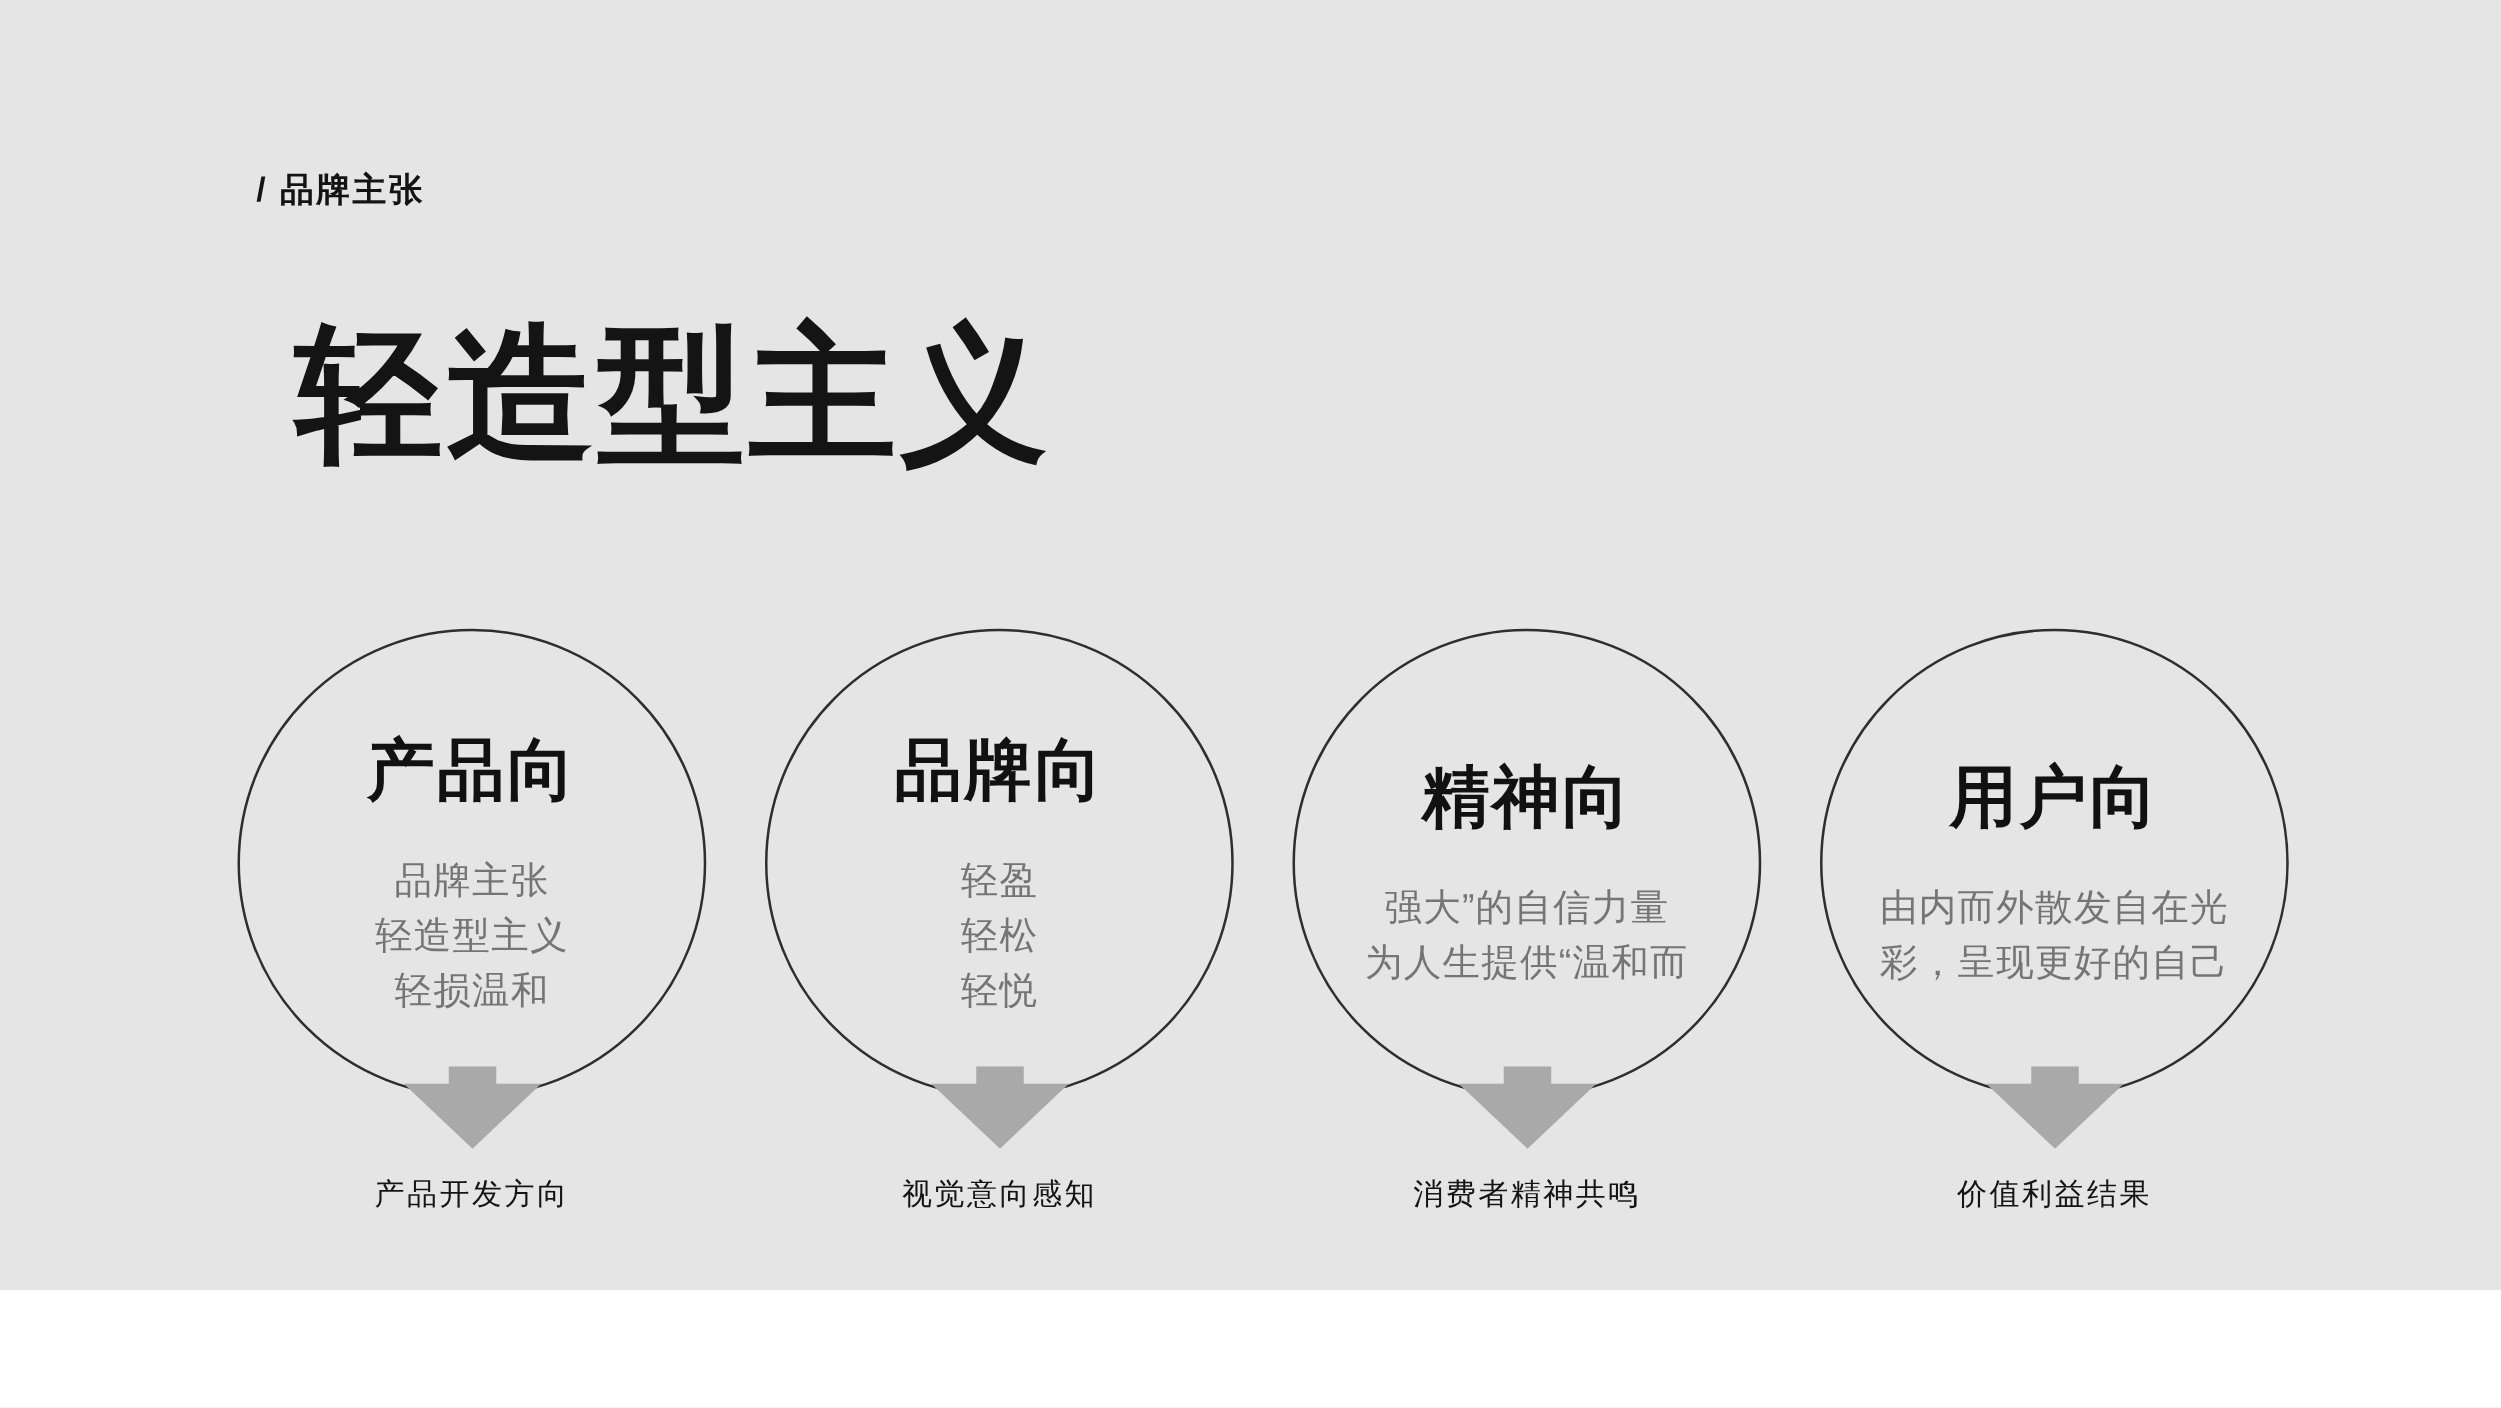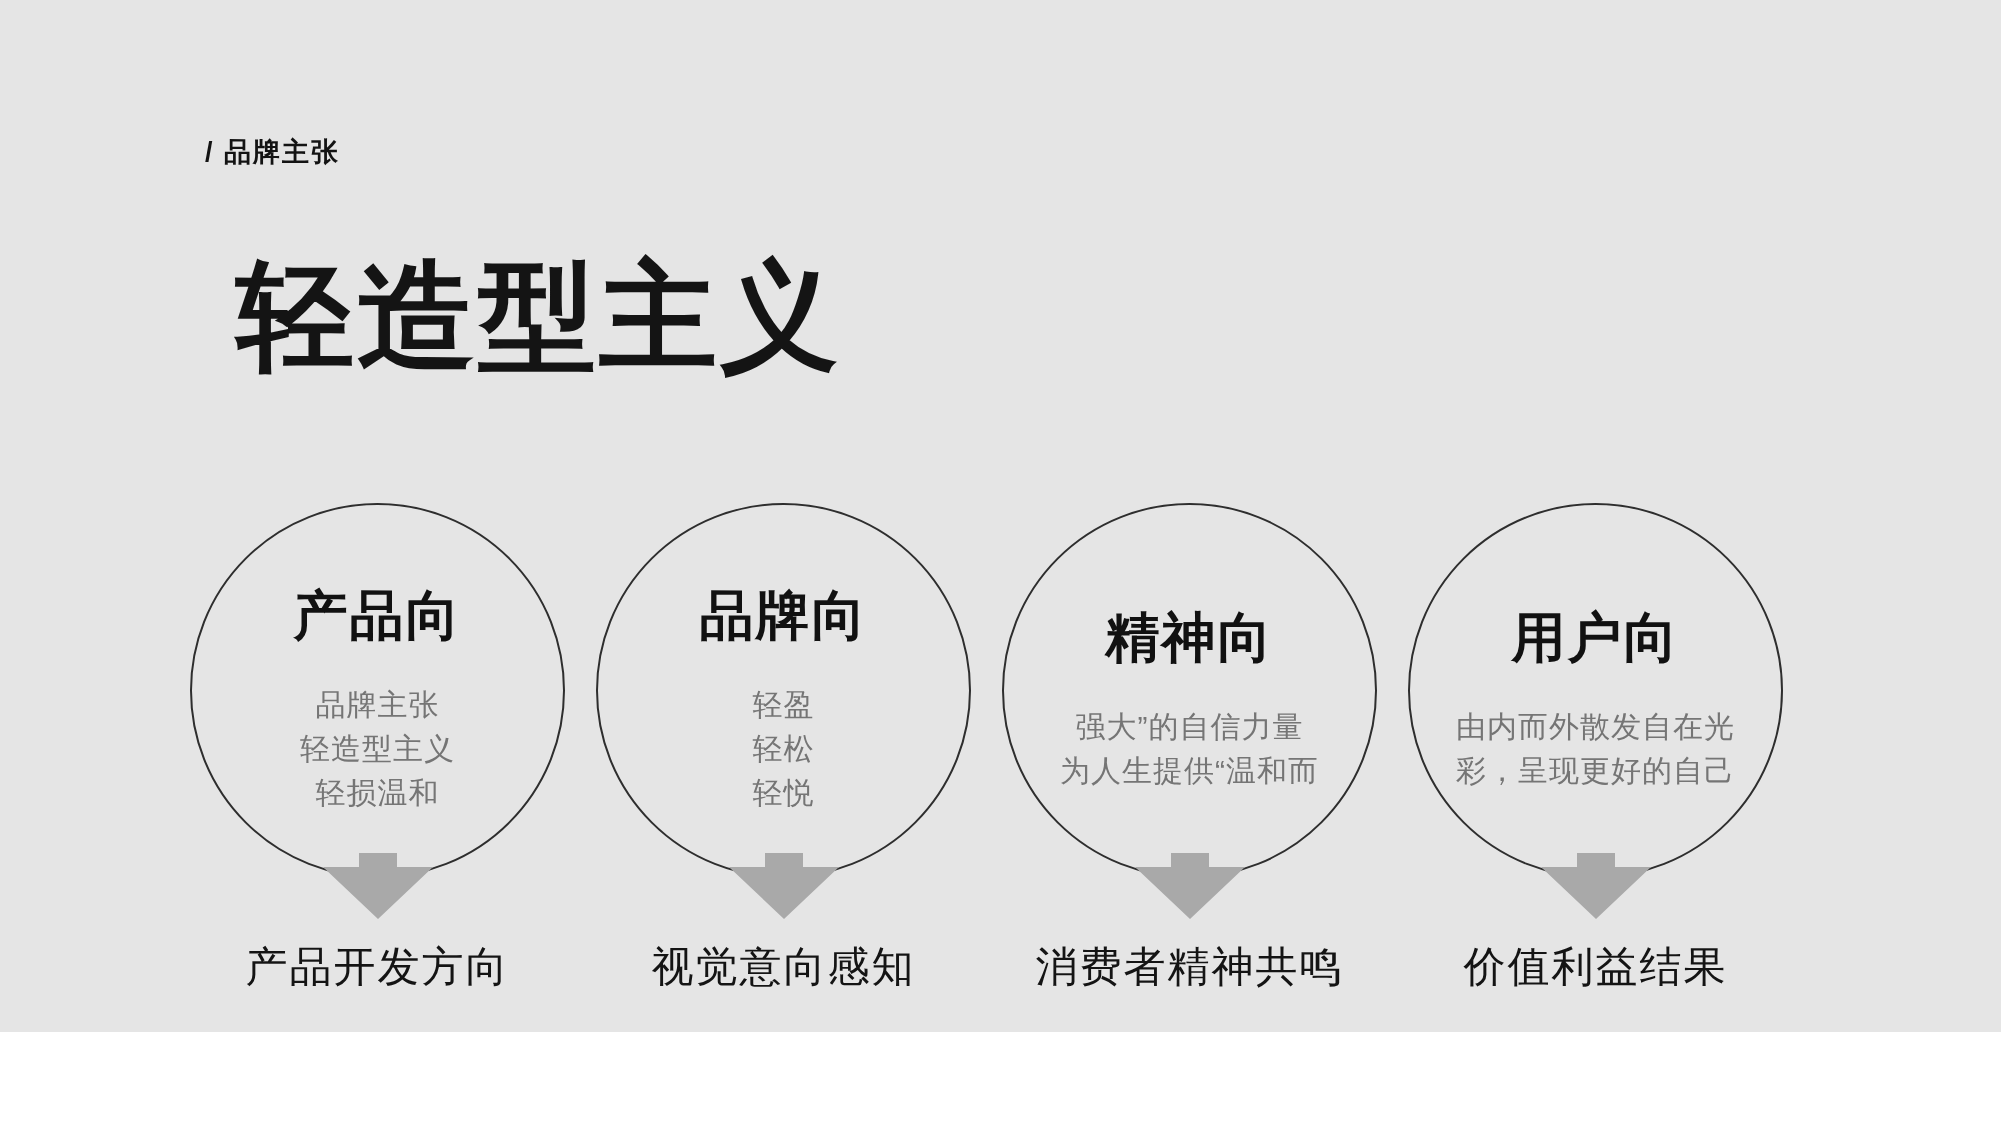--- a/index.html
+++ b/index.html
@@ -27,21 +27,21 @@
     font-size: 118px;
     font-weight: 900;
     color: #141414;
     letter-spacing: 3px;
     line-height: 1.1;
   }
   .pillars {
     position: absolute;
     left: 190px; top: 503px;
     display: flex;
-    gap: 31px;
+    gap: 47px;
   }
   .pillar {
     width: 375px;
     display: flex;
     flex-direction: column;
     align-items: center;
   }
   .circle {
     width: 375px; height: 375px;
     border: 2px solid #2e2e2e;
@@ -68,21 +68,21 @@
   }
   .arrow-icon {
     margin-top: -25px;
     position: relative;
     z-index: 2;
     display: block;
   }
   .arrow-icon polygon { fill: #a9a9a9; }
   .result-label {
     margin-top: 20px;
-    font-size: 42px;
+    font-size: 24px;
     font-weight: 400;
     color: #141414;
     letter-spacing: 2px;
     white-space: nowrap;
   }
 </style>
 </head>
 <body>
 
 <div class="slide">

